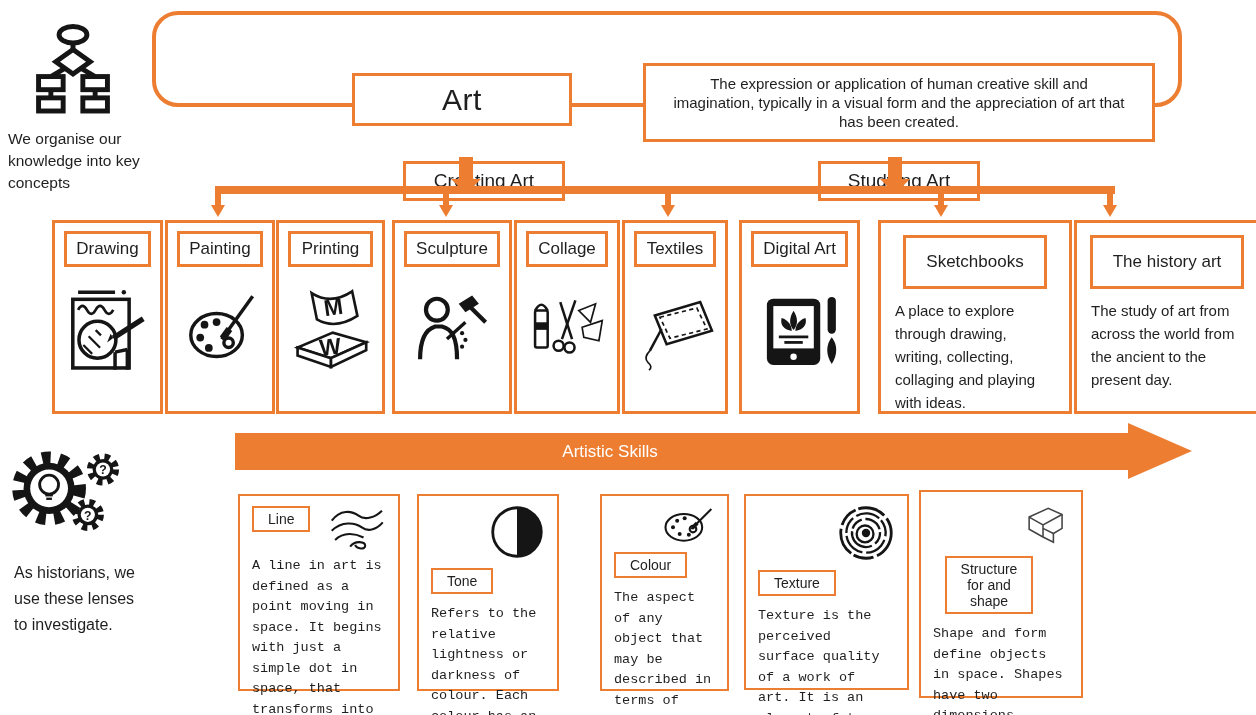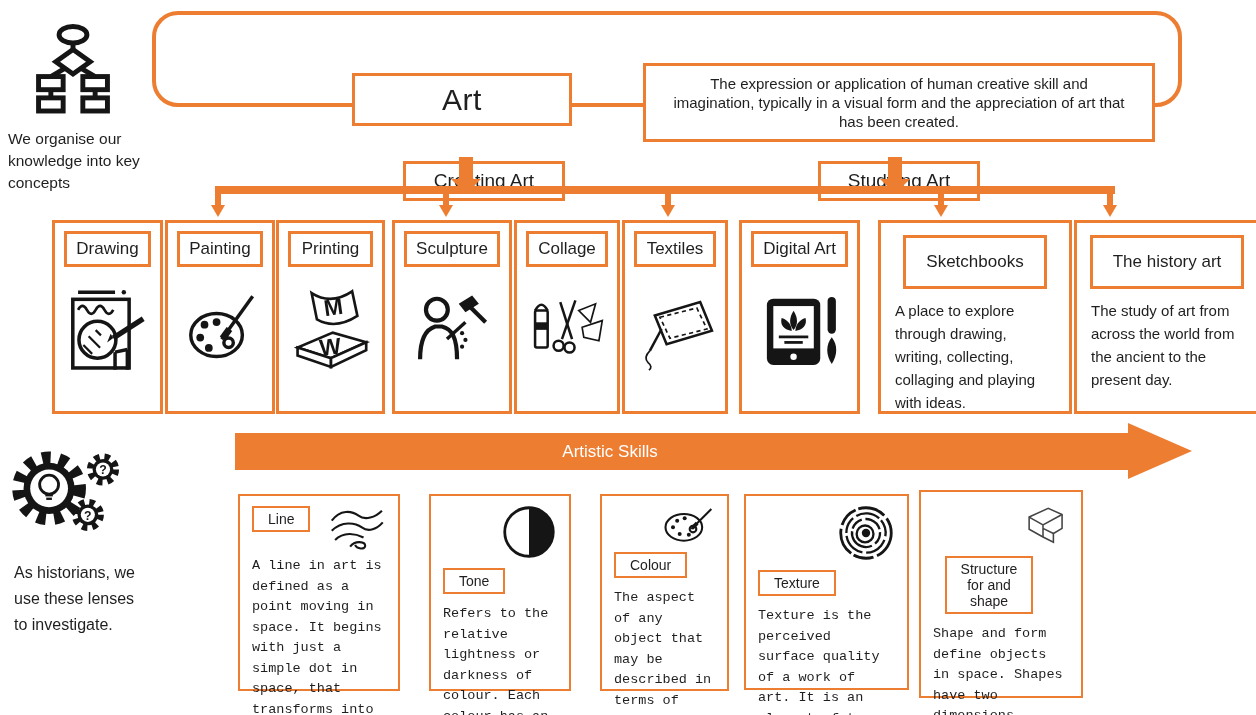--- a/index.html
+++ b/index.html
@@ -244,21 +244,21 @@
     <span class="skill-icon"><svg width="60" height="46" viewBox="0 0 70 55" fill="none" stroke="#151515" stroke-width="2.5">
       <path d="M6,20 C16,6 30,8 38,14 C46,20 58,16 66,8"></path>
       <path d="M6,32 C18,20 34,22 42,28 C50,34 60,30 67,22"></path>
       <path d="M10,43 C20,33 34,35 44,40"></path>
       <path d="M28,51 C34,43 46,45 46,50 C46,55 36,54 34,49"></path>
     </svg></span>
     <span class="skill-chip">Line</span>
     <div class="skill-text clr">A line in art is defined as a point moving in space.  It begins with just a simple dot in space, that transforms into lines and then drawings.</div>
   </div>
 
-  <div class="skill-box" style="left:429px;top:494px;width:142px;height:197px">
+  <div class="skill-box" style="left:417px;top:494px;width:142px;height:197px">
     <span class="skill-icon"><svg width="56" height="56" viewBox="0 0 60 60">
       <circle cx="30" cy="30" r="26" fill="#fff" stroke="#151515" stroke-width="3"></circle>
       <path d="M30,4 A26,26 0 0 1 30,56 Z" fill="#151515"></path>
     </svg></span>
     <span class="skill-chip">Tone</span>
     <div class="skill-text clr">Refers to the relative lightness or darkness of colour.  Each colour has an almost infinite number of tones.</div>
   </div>
 
   <div class="skill-box" style="left:600px;top:494px;width:129px;height:197px">
     <span class="skill-icon"><svg width="54" height="40" viewBox="0 0 64 48" fill="none" stroke="#151515" stroke-width="2.5">

